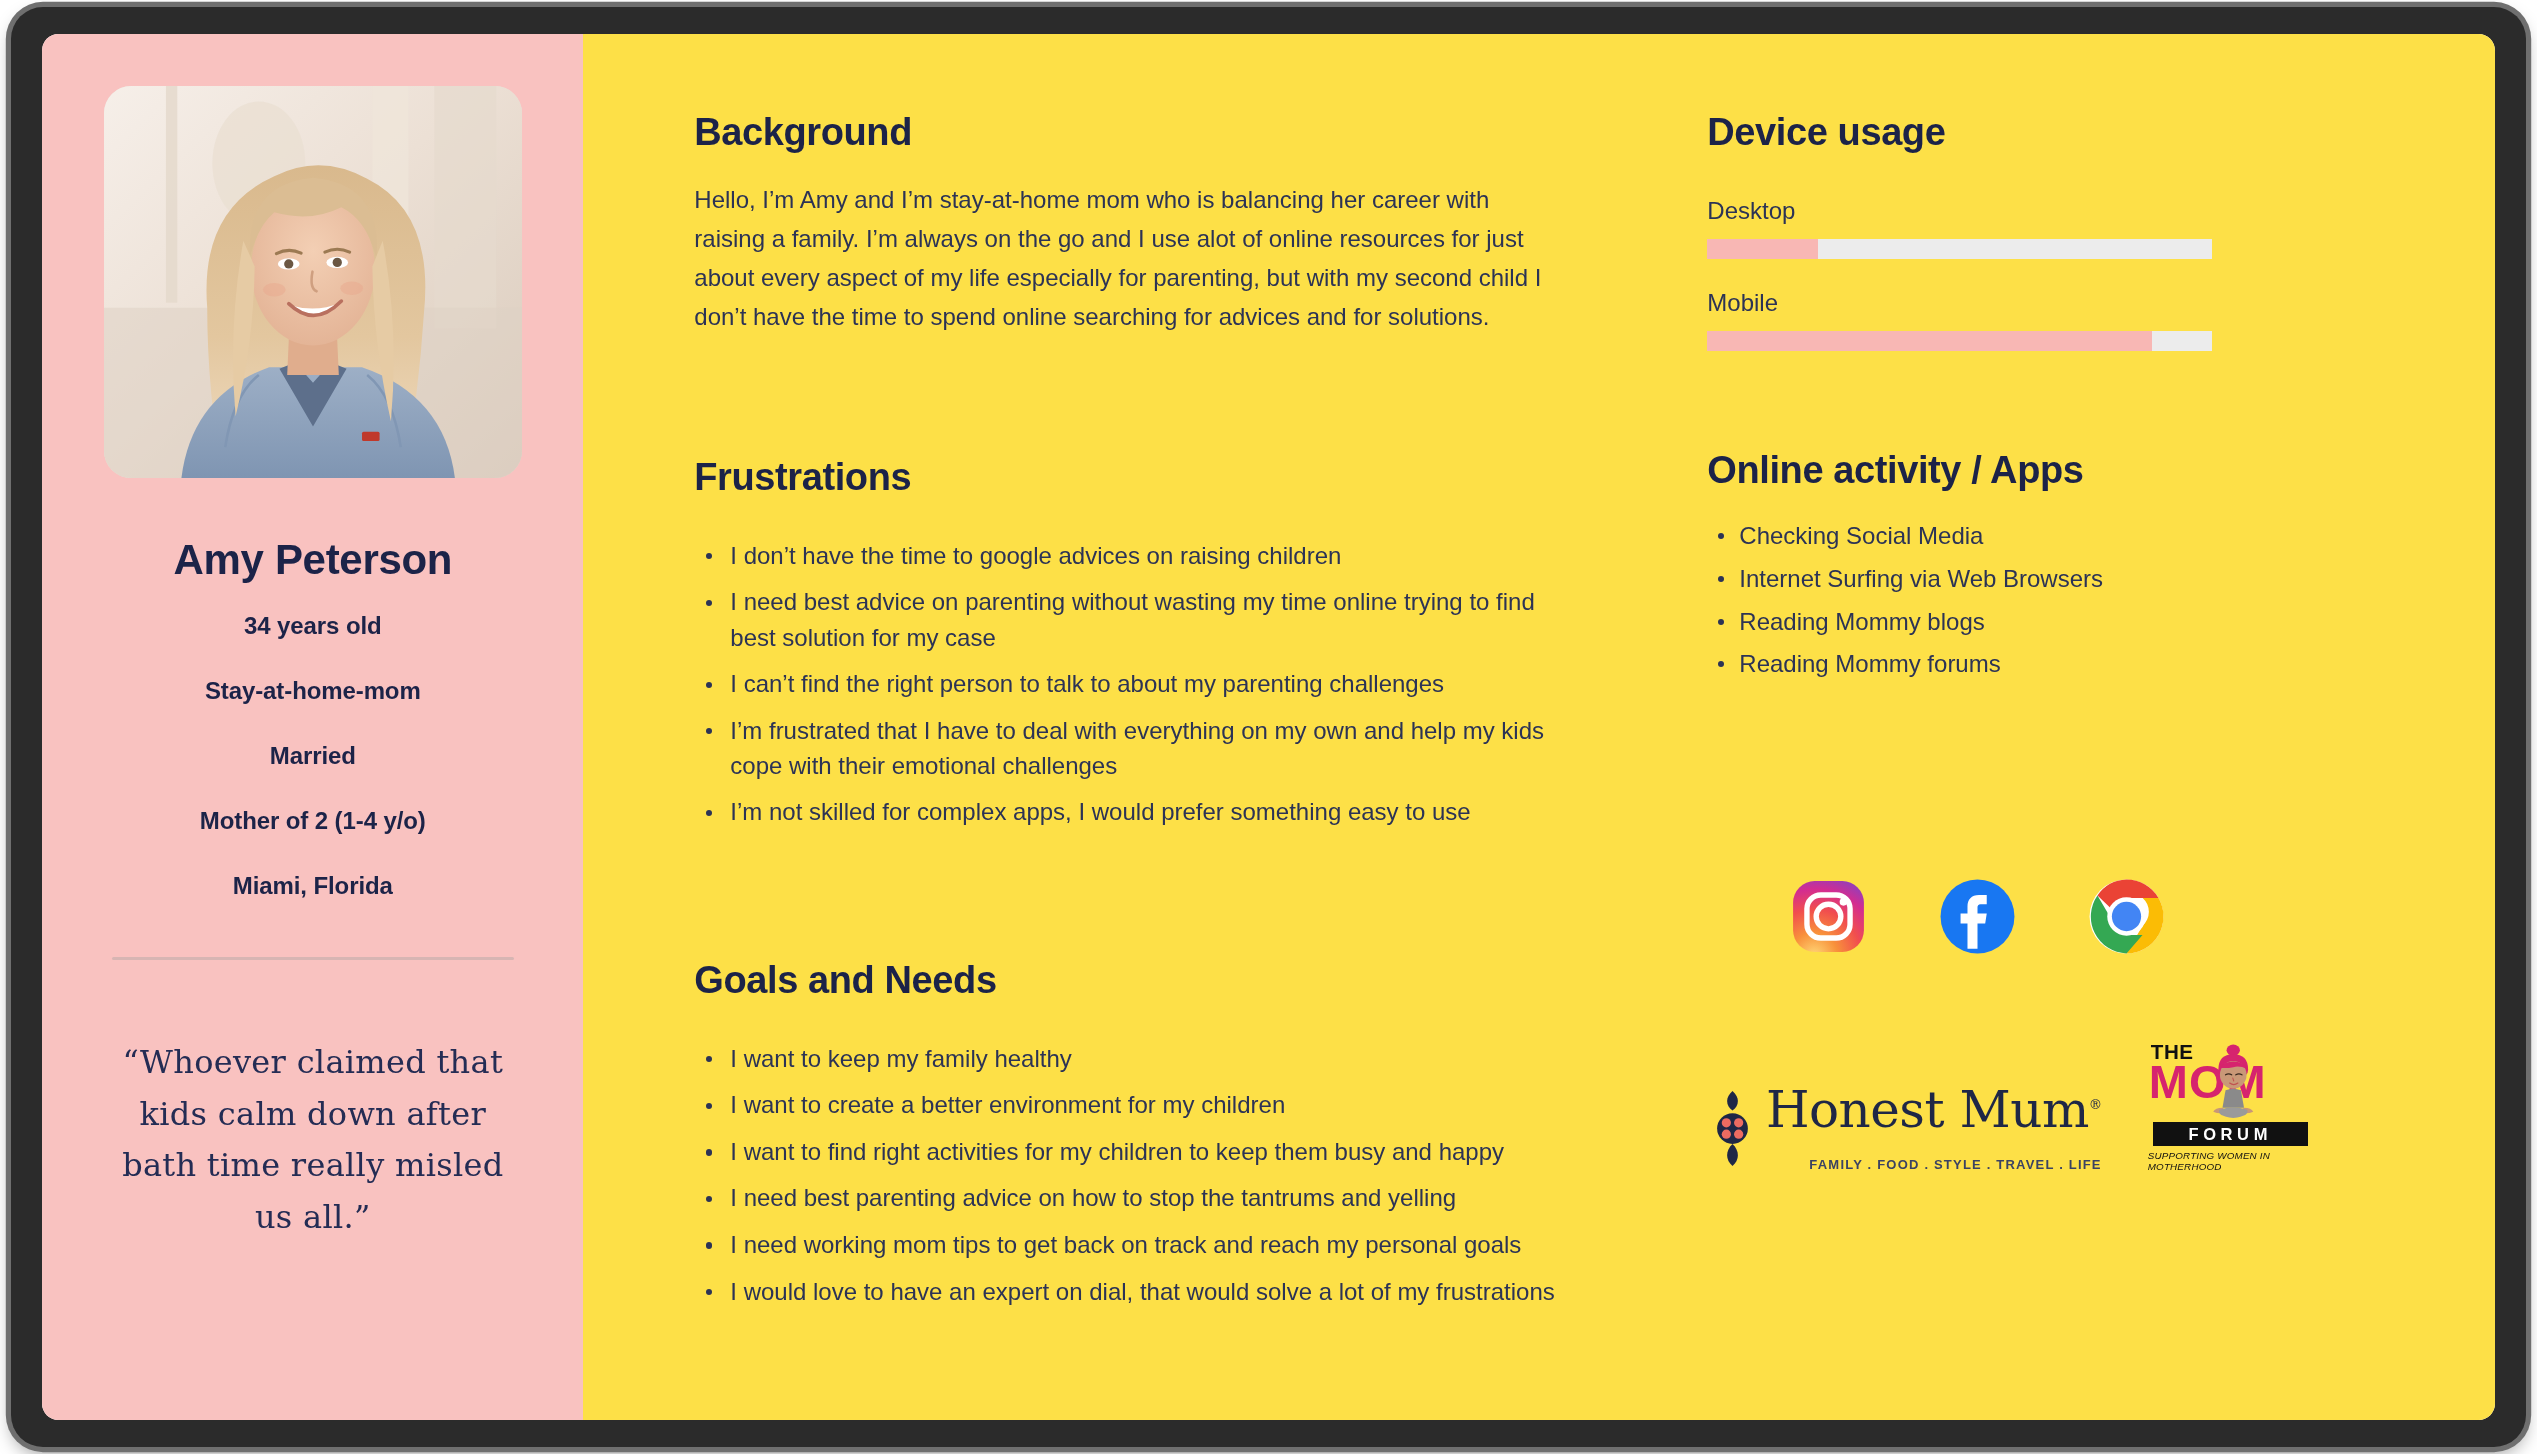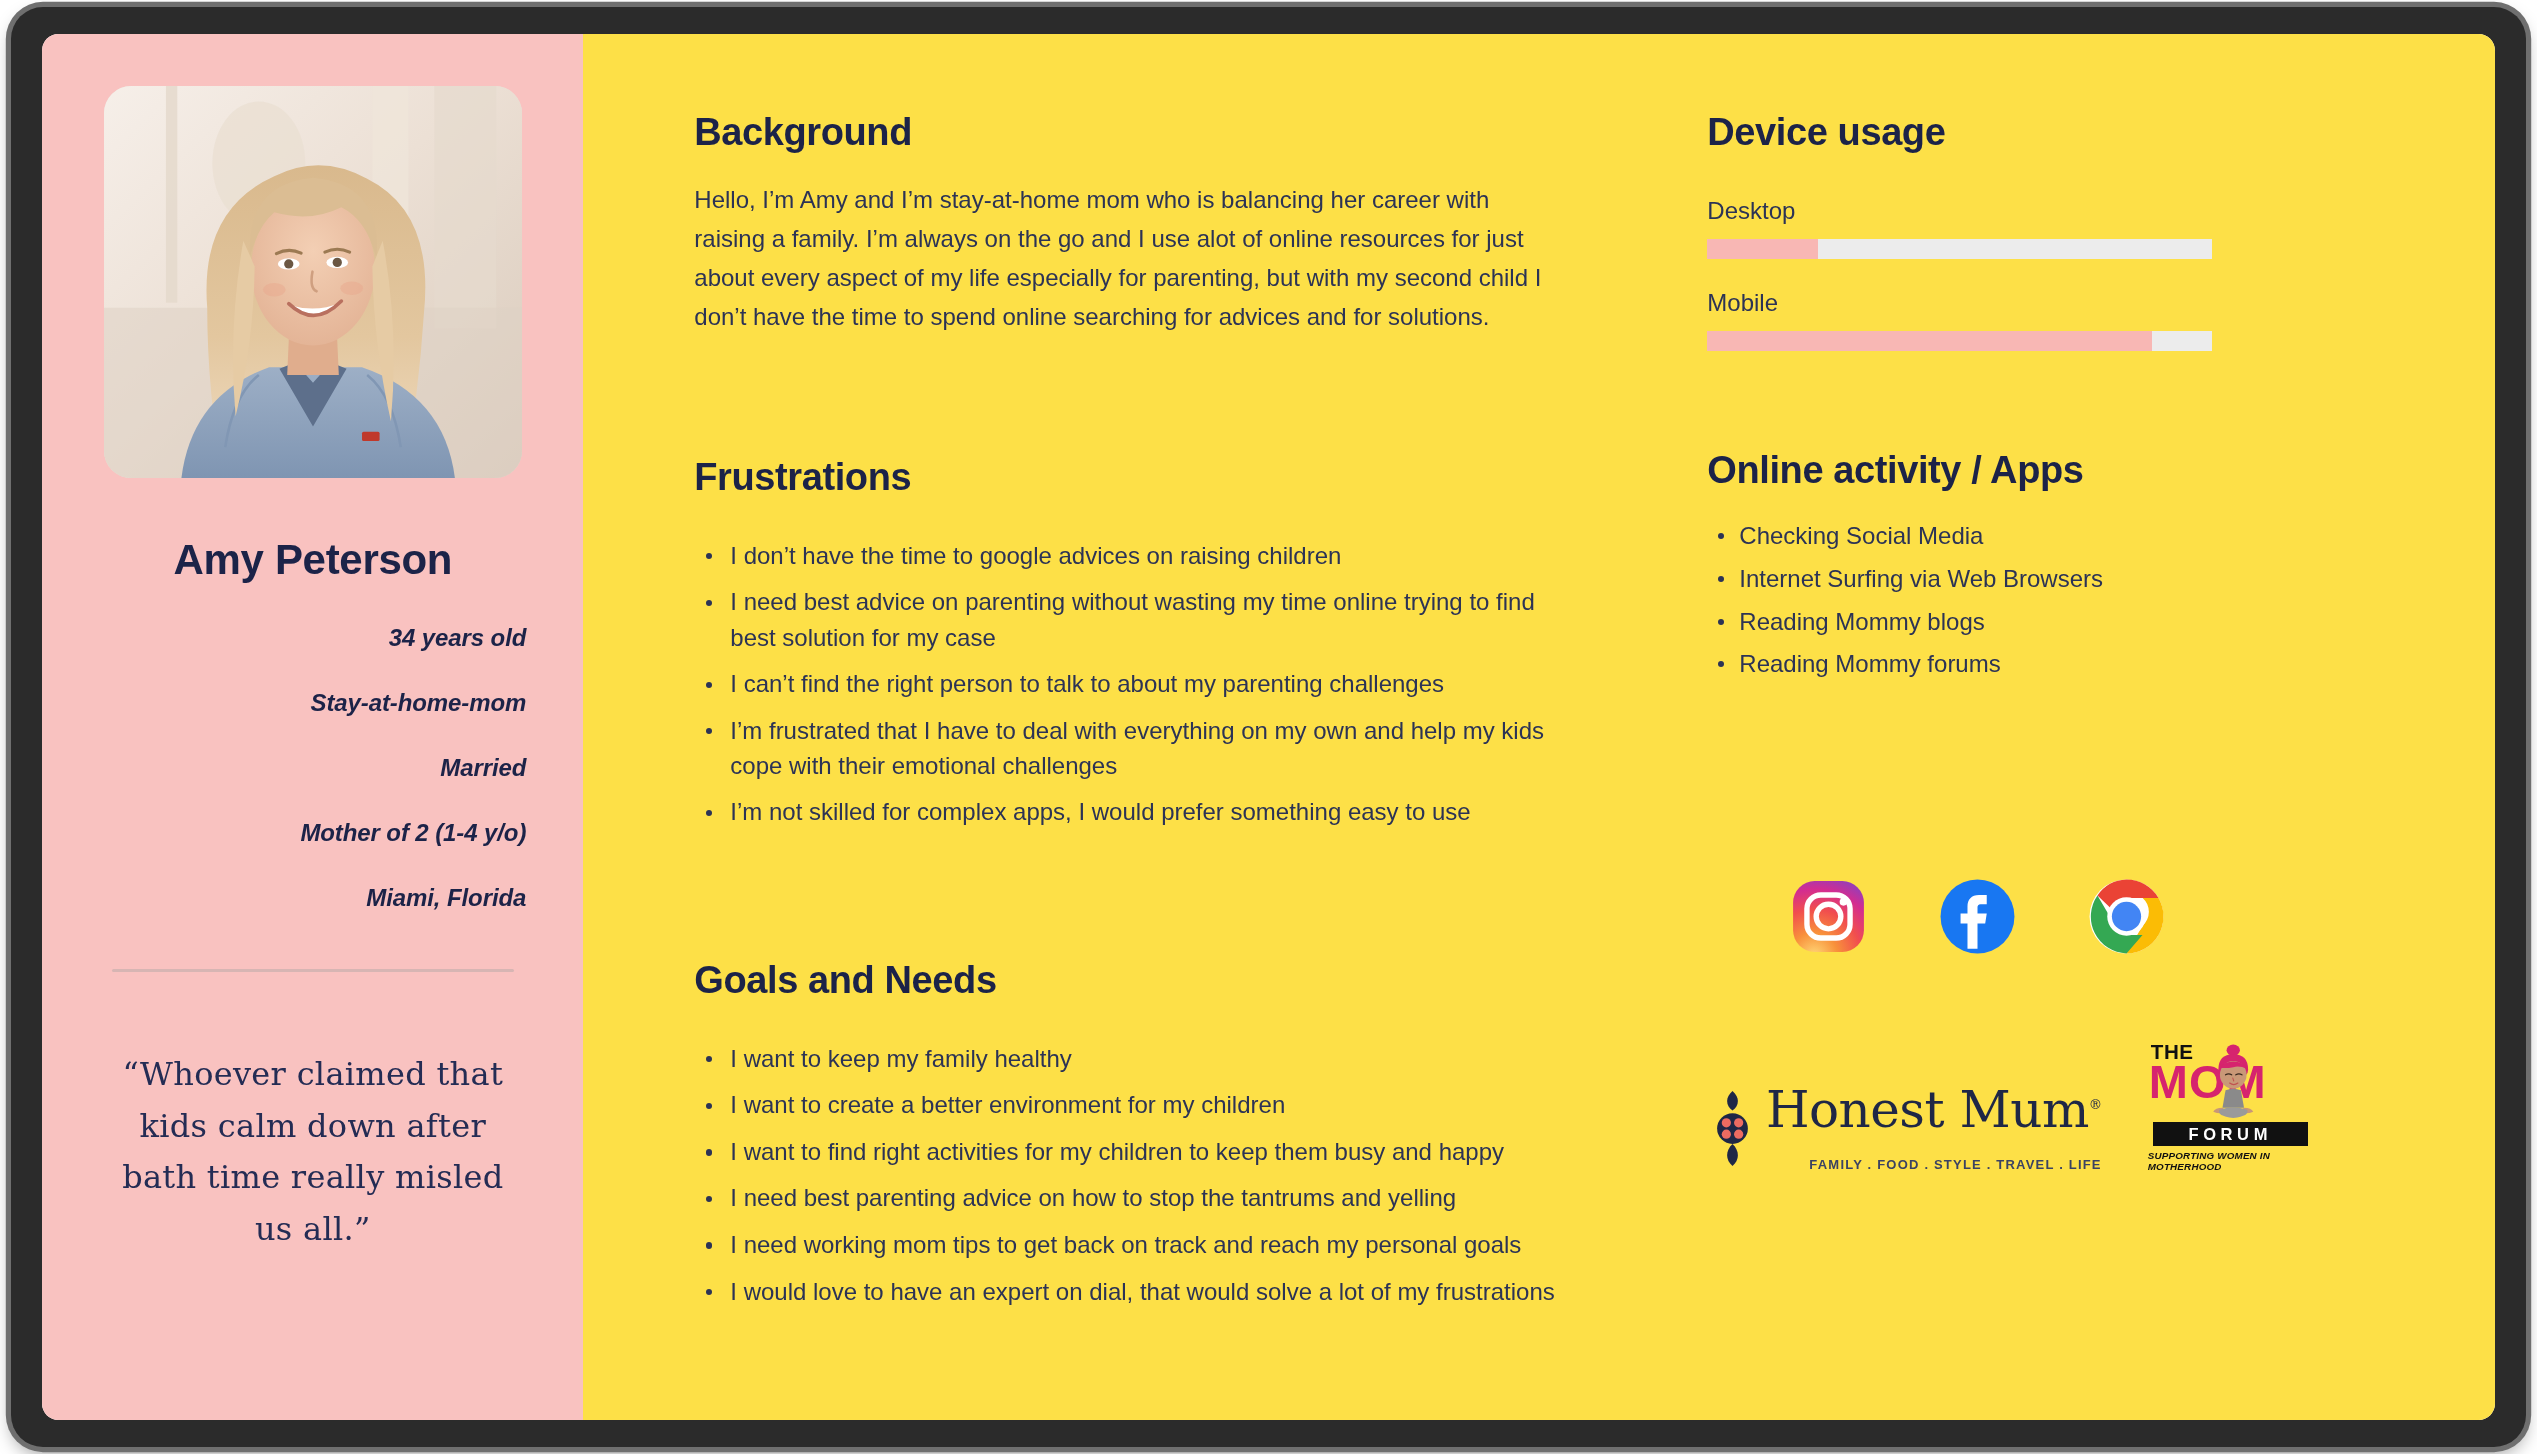--- a/index.html
+++ b/index.html
@@ -45,21 +45,21 @@
   }
   .avatar svg { display:block; width:100%; height:100%; }
   .person-name {
     margin-top: 58px;
     font-size: 42px;
     font-weight: bold;
     color: #1c2348;
     letter-spacing: -0.3px;
     text-align: center;
   }
-  .facts { margin-top: 40px; width:100%; text-align:right;font-style:italic; }
+  .facts { margin-top: 28px; width:100%; text-align:center; }
   .fact {
     font-size: 24px;
     font-weight: bold;
     color: #1c2348;
     margin-bottom: 37px;
     letter-spacing: -0.1px;
   }
   .fact:last-child { margin-bottom: 0; }
   .divider {
     margin-top: 57px;
@@ -188,21 +188,21 @@
     margin-top: 20.6px;
     width: 155px; height: 24px;
     background: #111;
     color: #fff;
     font-size: 16.5px; font-weight: bold; letter-spacing: 4.6px;
     display:flex; align-items:center; justify-content:center;
   }
   .mf-tag {
     margin-top: 3.6px;
     font-size: 9.8px;
-    font-weight: bold;
+    font-weight: normal;
     font-style: italic;
     letter-spacing: 0.2px;
     color: #111;
   }
 </style>
 </head>
 <body>
 
 <div class="screen-frame">
   <div class="canvas">

